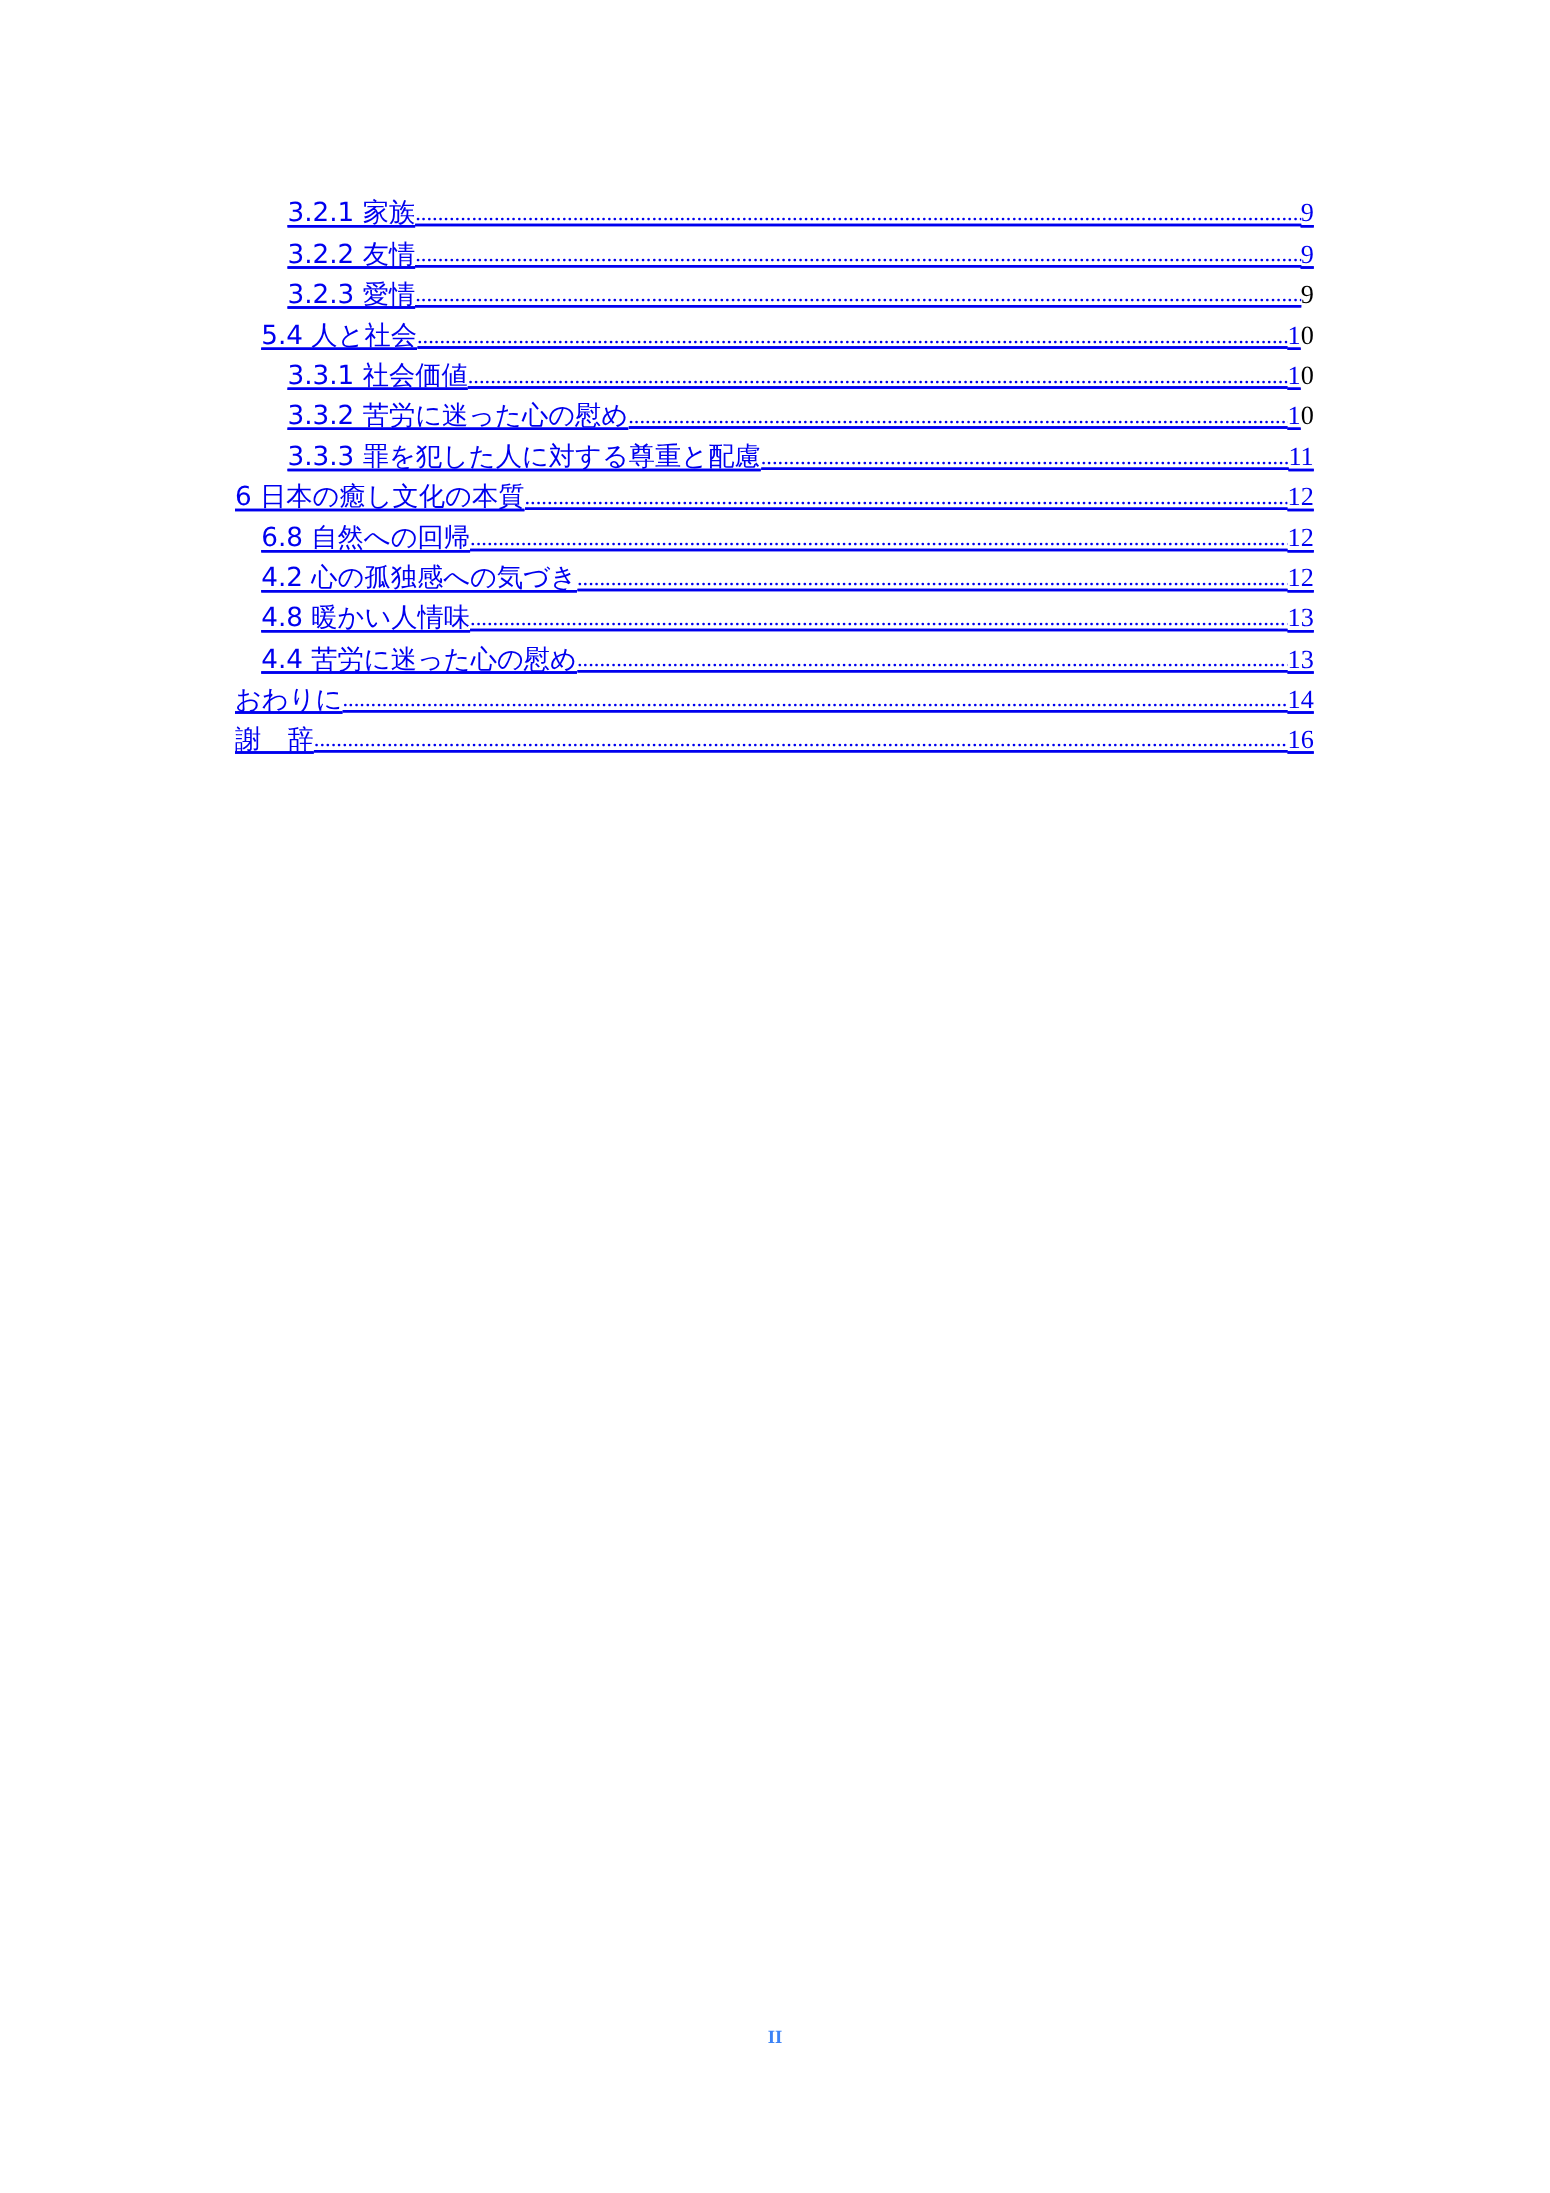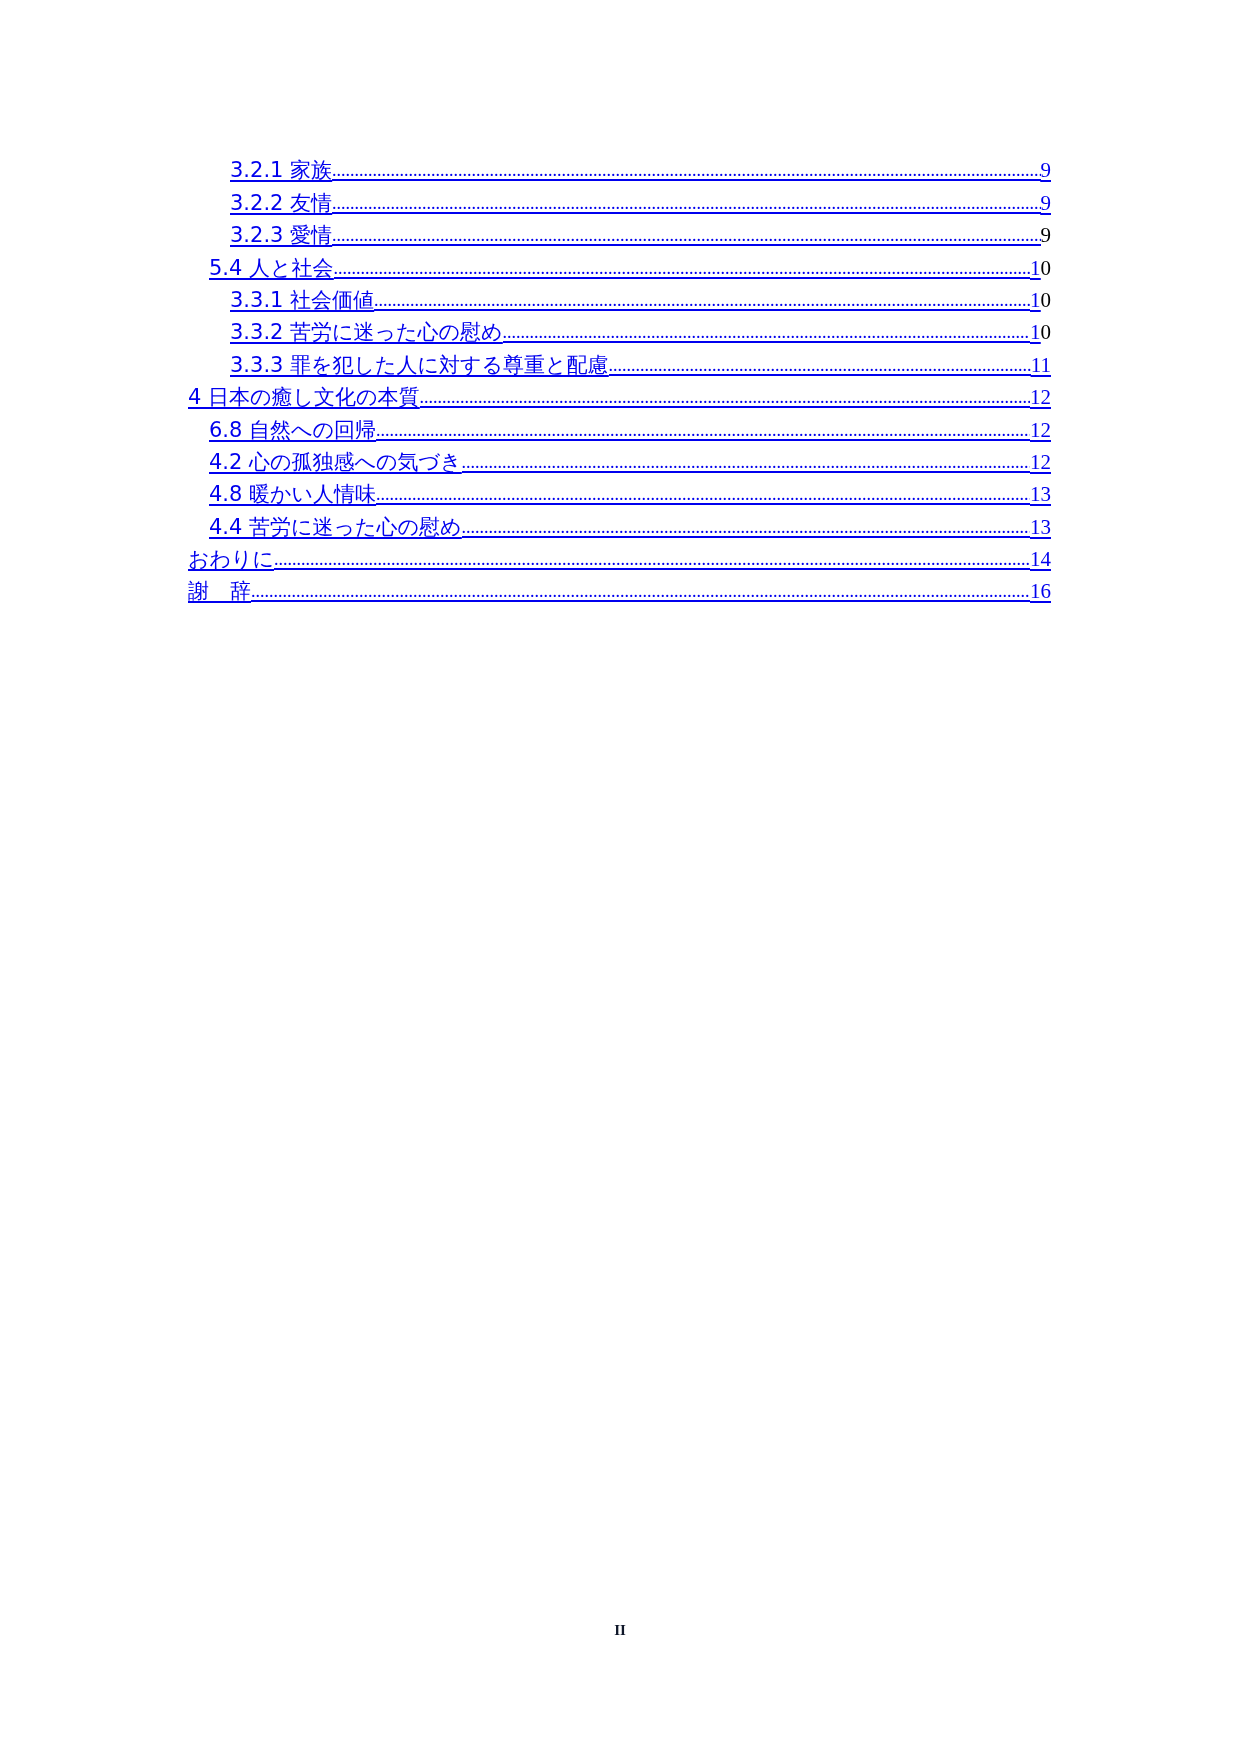--- a/index.html
+++ b/index.html
@@ -91,21 +91,21 @@
   }
   .footer-page {
     position: absolute;
     left: 0;
     width: 1240px;
     top: 1622px;
     text-align: center;
     font-family: "Liberation Serif", serif;
     font-weight: bold;
     font-size: 15px;
-    color: #0f172a;
+    color: #3b82f6;
   }
 </style>
 </head>
 <body>
 
 <div class="page">
   <div class="toc">
 
     <div class="toc-row l3">
       <span class="link">
@@ -165,21 +165,21 @@
       <span class="link">
         <span class="title">3.3.3 罪を犯した人に対する尊重と配慮</span>
         <span class="leader"></span>
         <span class="page-num">11</span>
       </span>
       <span class="page-num-tail"></span>
     </div>
 
     <div class="toc-row l1">
       <span class="link">
-        <span class="title">4 日本の癒し文化の本質</span>
+        <span class="title">6 日本の癒し文化の本質</span>
         <span class="leader"></span>
         <span class="page-num">12</span>
       </span>
       <span class="page-num-tail"></span>
     </div>
 
     <div class="toc-row l2">
       <span class="link">
         <span class="title">6.8 自然への回帰</span>
         <span class="leader"></span>

